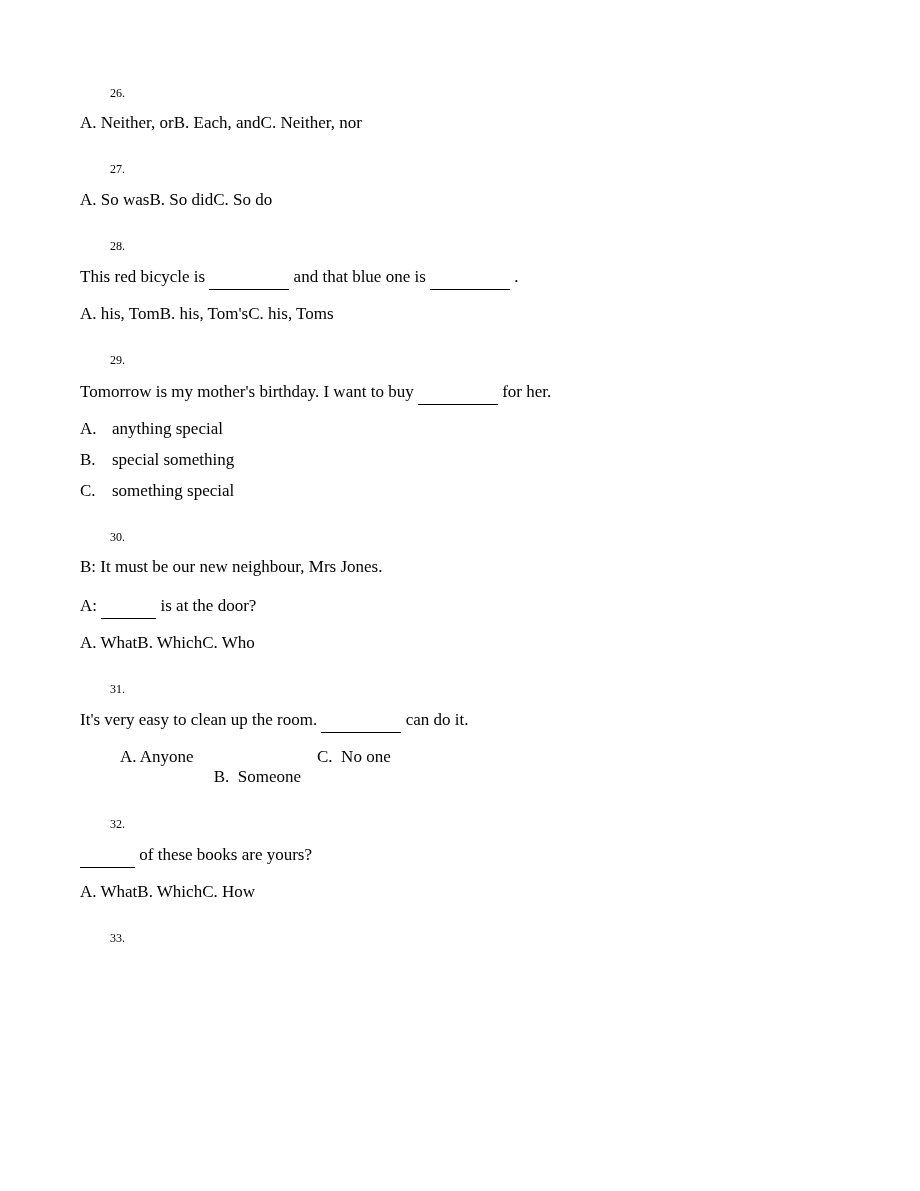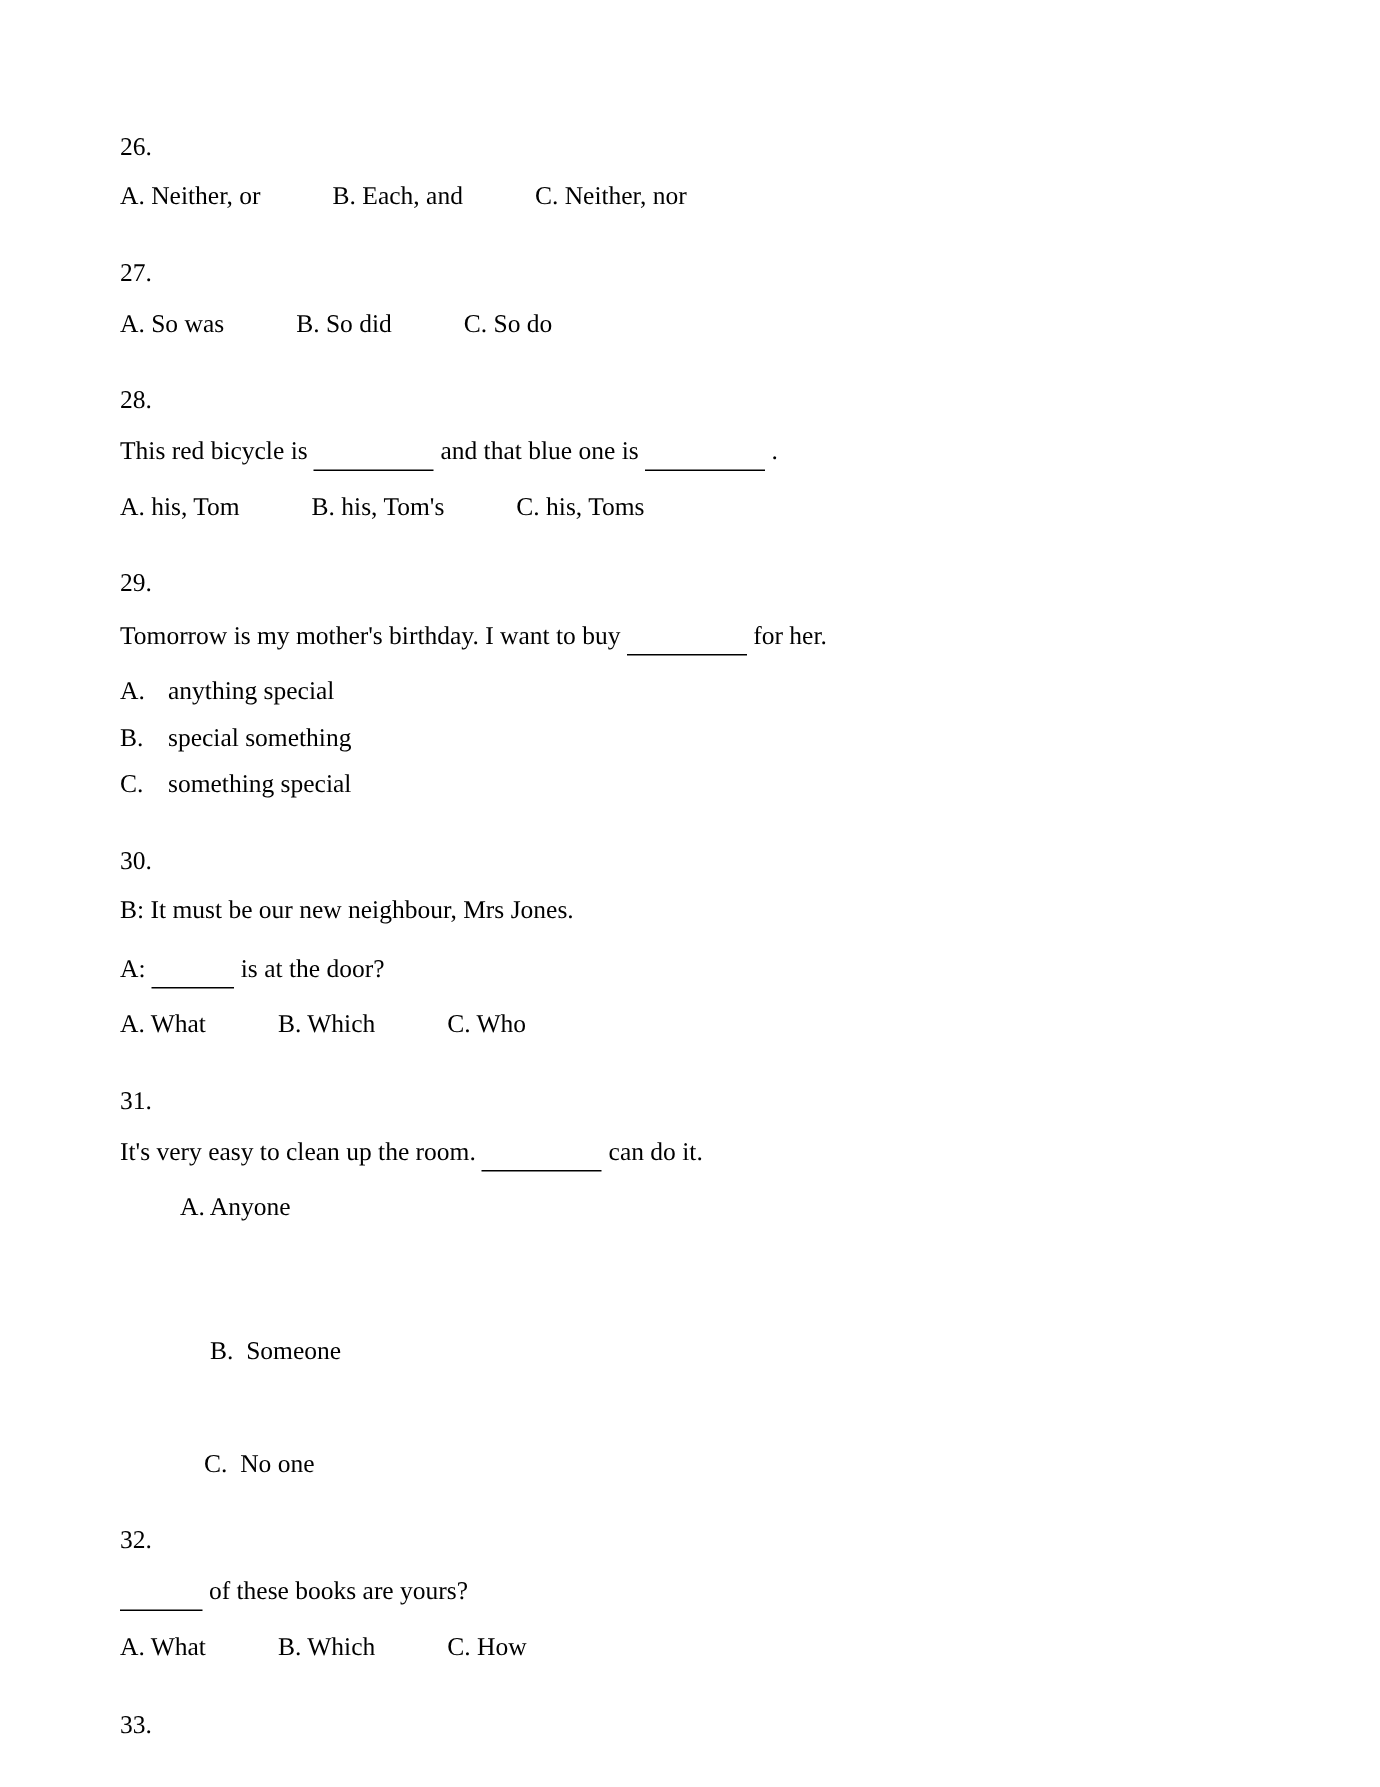--- a/index.html
+++ b/index.html
@@ -13,41 +13,41 @@
       font-size: 17px;
       color: #000000;
       width: 920px;
       min-height: 1191px;
       padding: 60px 80px;
       line-height: 1.6;
     }
     .question-number {
       margin-top: 24px;
       margin-bottom: 6px;
-      font-size: 17px;
+      font-size: 12px;
+      margin-left: 30px;
     }
     .question-text {
       margin-bottom: 10px;
       font-size: 17px;
     }
     .blank {
       display: inline-block;
       border-bottom: 1px solid #000;
       min-width: 70px;
       vertical-align: bottom;
     }
     .blank-short {
       min-width: 55px;
     }
     .blank-medium {
       min-width: 80px;
     }
     .options-row {
       display: flex;
-      gap: 48px;
       margin-bottom: 6px;
       font-size: 17px;
       font-family: Liberation Serif, serif;
     }
     .options-col {
       display: flex;
       flex-direction: column;
       gap: 4px;
       margin-bottom: 6px;
     }
@@ -138,21 +138,21 @@
   </div>
 </div>
 
 <div>
   <div class="question-number">31.</div>
   <div class="question-text">
     <span>It's very easy to clean up the room. </span>
     <span class="blank blank-medium">&nbsp;</span>
     <span> can do it.</span>
   </div>
-  <div class="options-row" style="padding-left: 40px; flex-direction: column;">
+  <div class="options-row" style="padding-left: 40px;">
     <span>A. Anyone</span>
     <span style="padding-left: 20px; margin-top: 20px;">B.&nbsp; Someone</span>
     <span style="padding-left: 16px;">C.&nbsp; No one</span>
   </div>
 </div>
 
 <div>
   <div class="question-number">32.</div>
   <div class="question-text">
     <span class="blank blank-short">&nbsp;</span>

